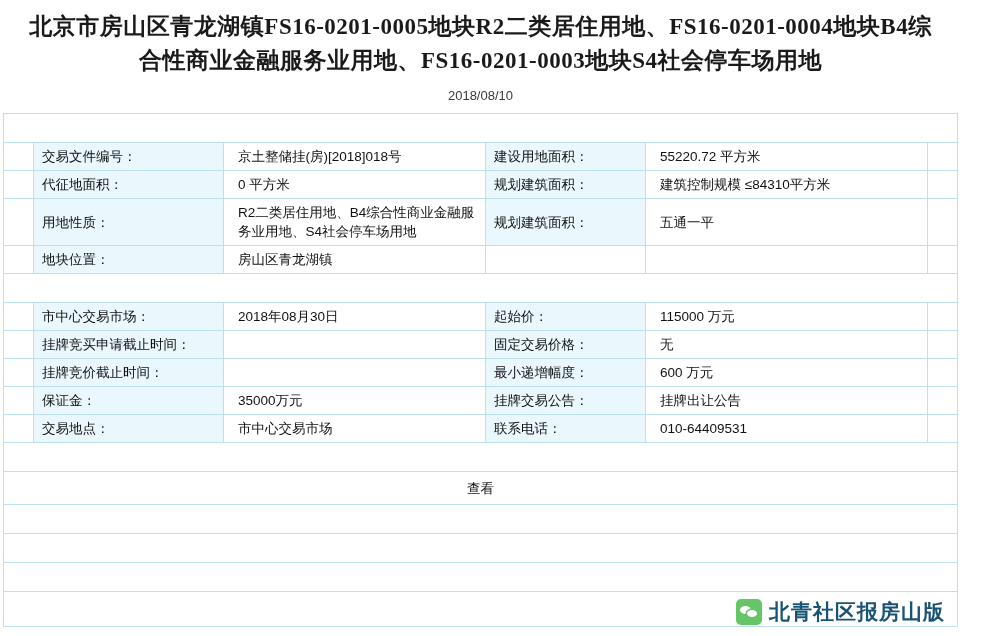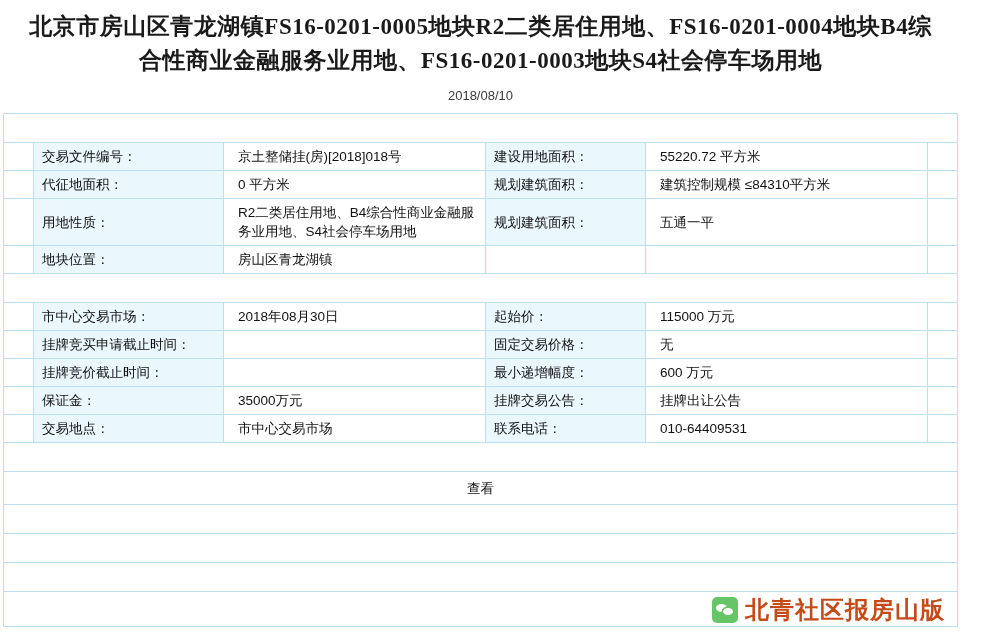--- a/index.html
+++ b/index.html
@@ -126,22 +126,22 @@
     top: 11px;
     width: 10px;
     height: 7px;
     border-radius: 50%;
     background: #fff;
     box-shadow: 0 0 0 1.5px #5ec25e;
   }
   .wm-text {
     font-family: "Liberation Serif", serif;
     font-weight: bold;
-    font-size: 24px;
-    color: #c2410c;
+    font-size: 21px;
+    color: #0c4a6e;
     letter-spacing: 1px;
   }
 </style>
 </head>
 <body>
 
 <div class="page">
 
   <div class="doc-title">北京市房山区青龙湖镇FS16-0201-0005地块R2二类居住用地、FS16-0201-0004地块B4综合性商业金融服务业用地、FS16-0201-0003地块S4社会停车场用地</div>
   <div class="doc-date">2018/08/10</div>

